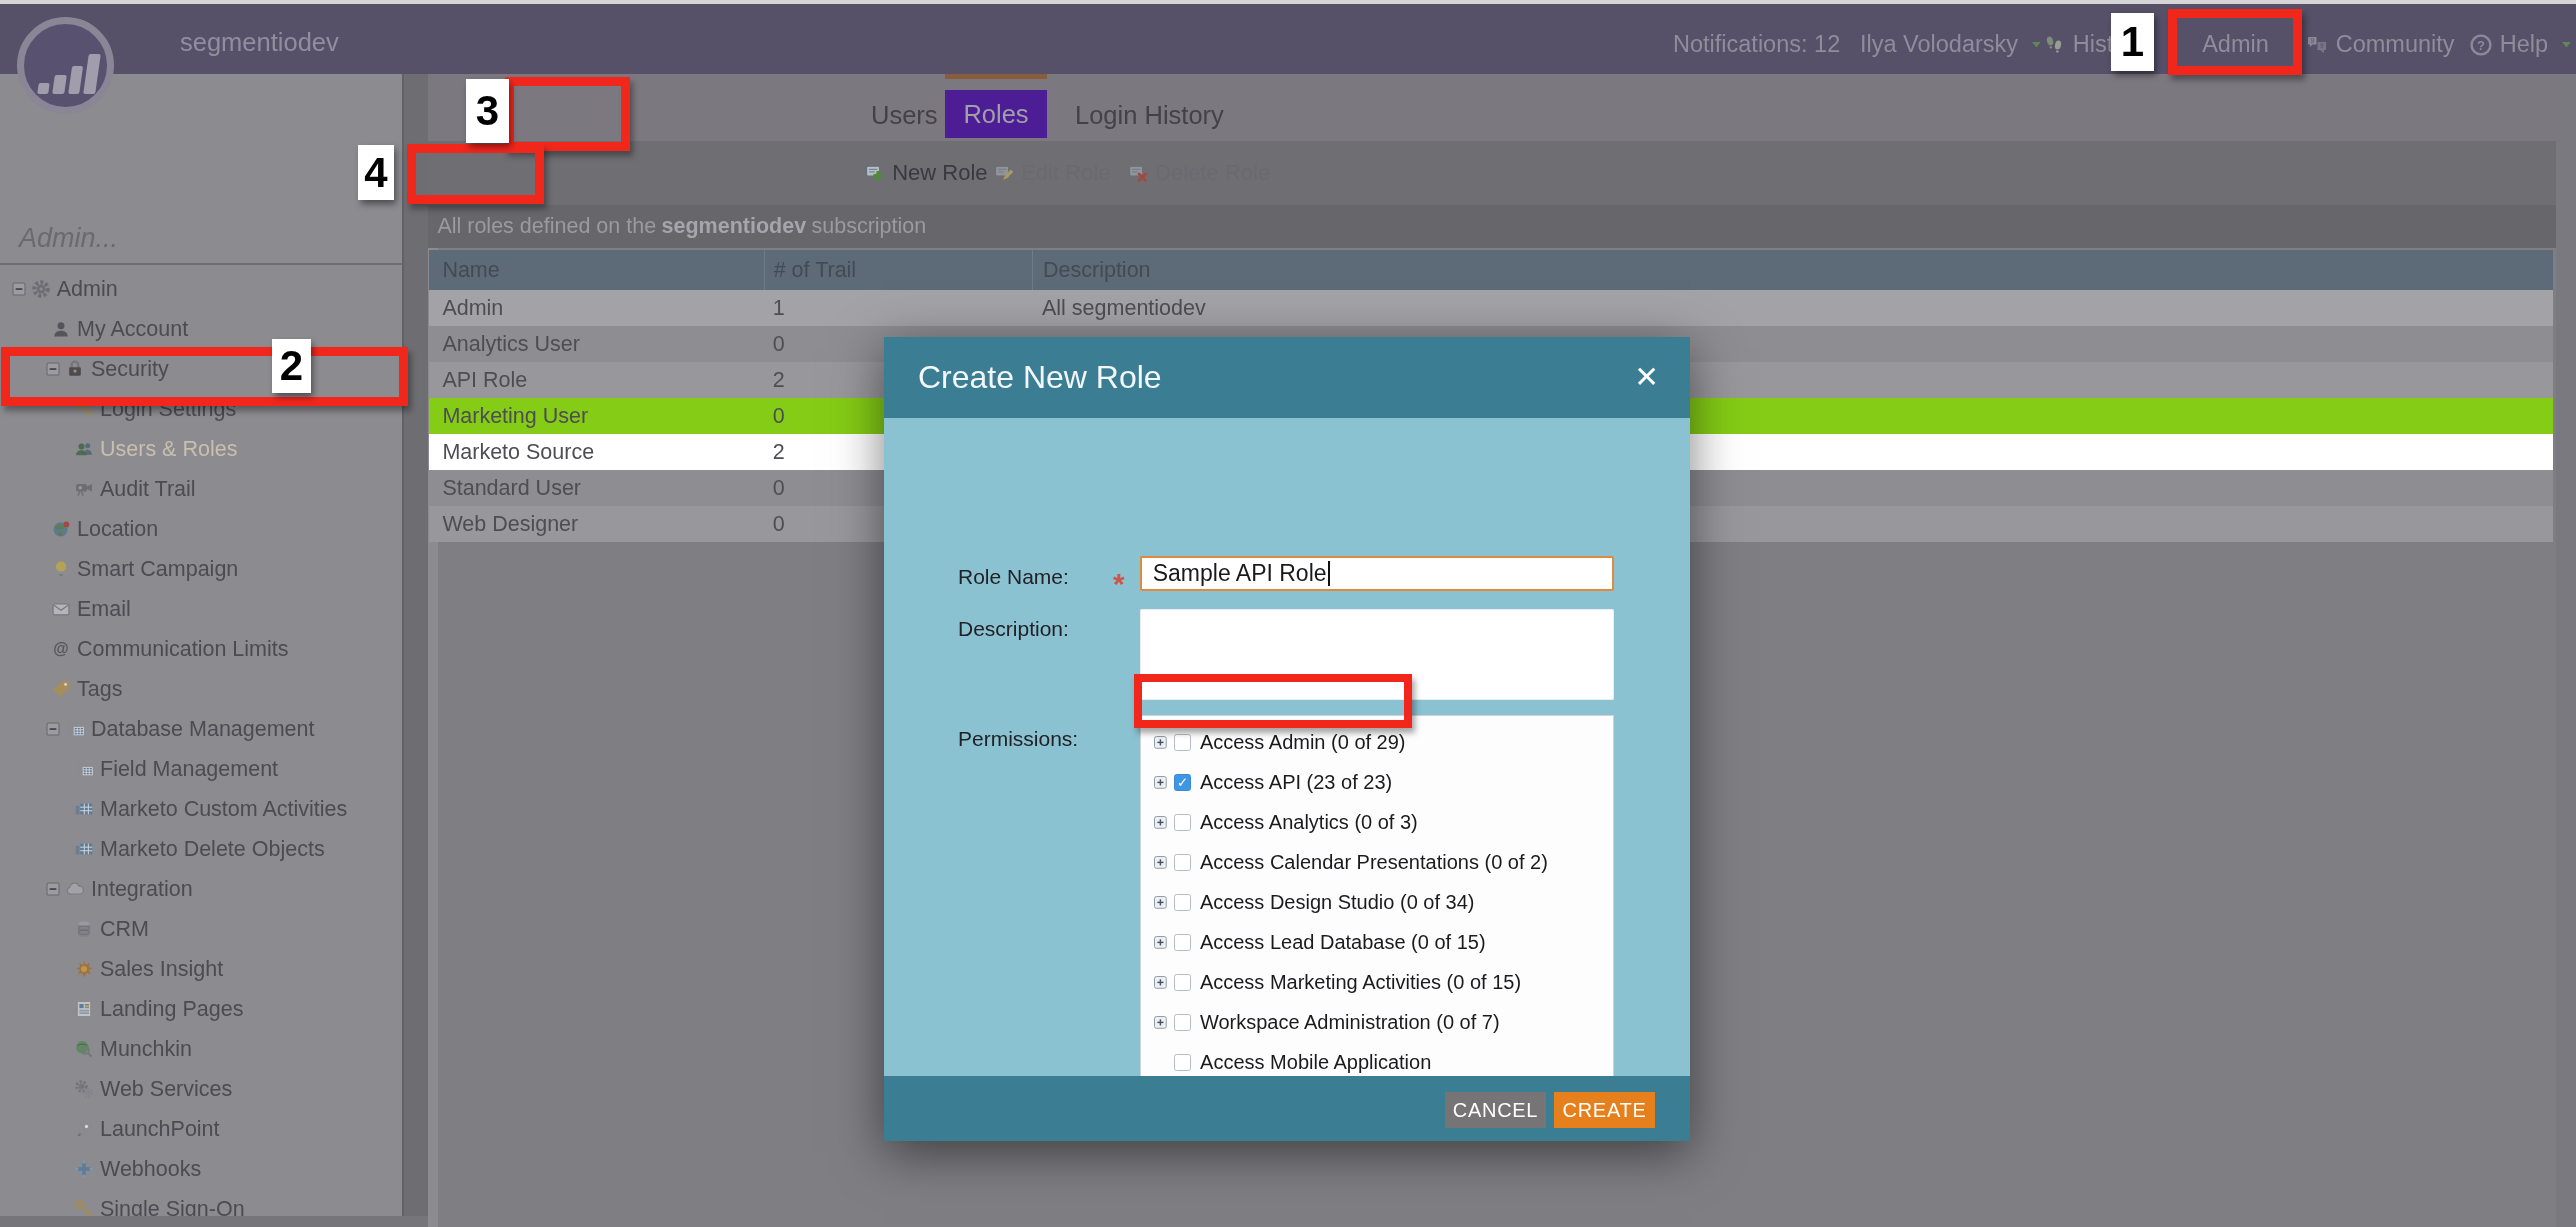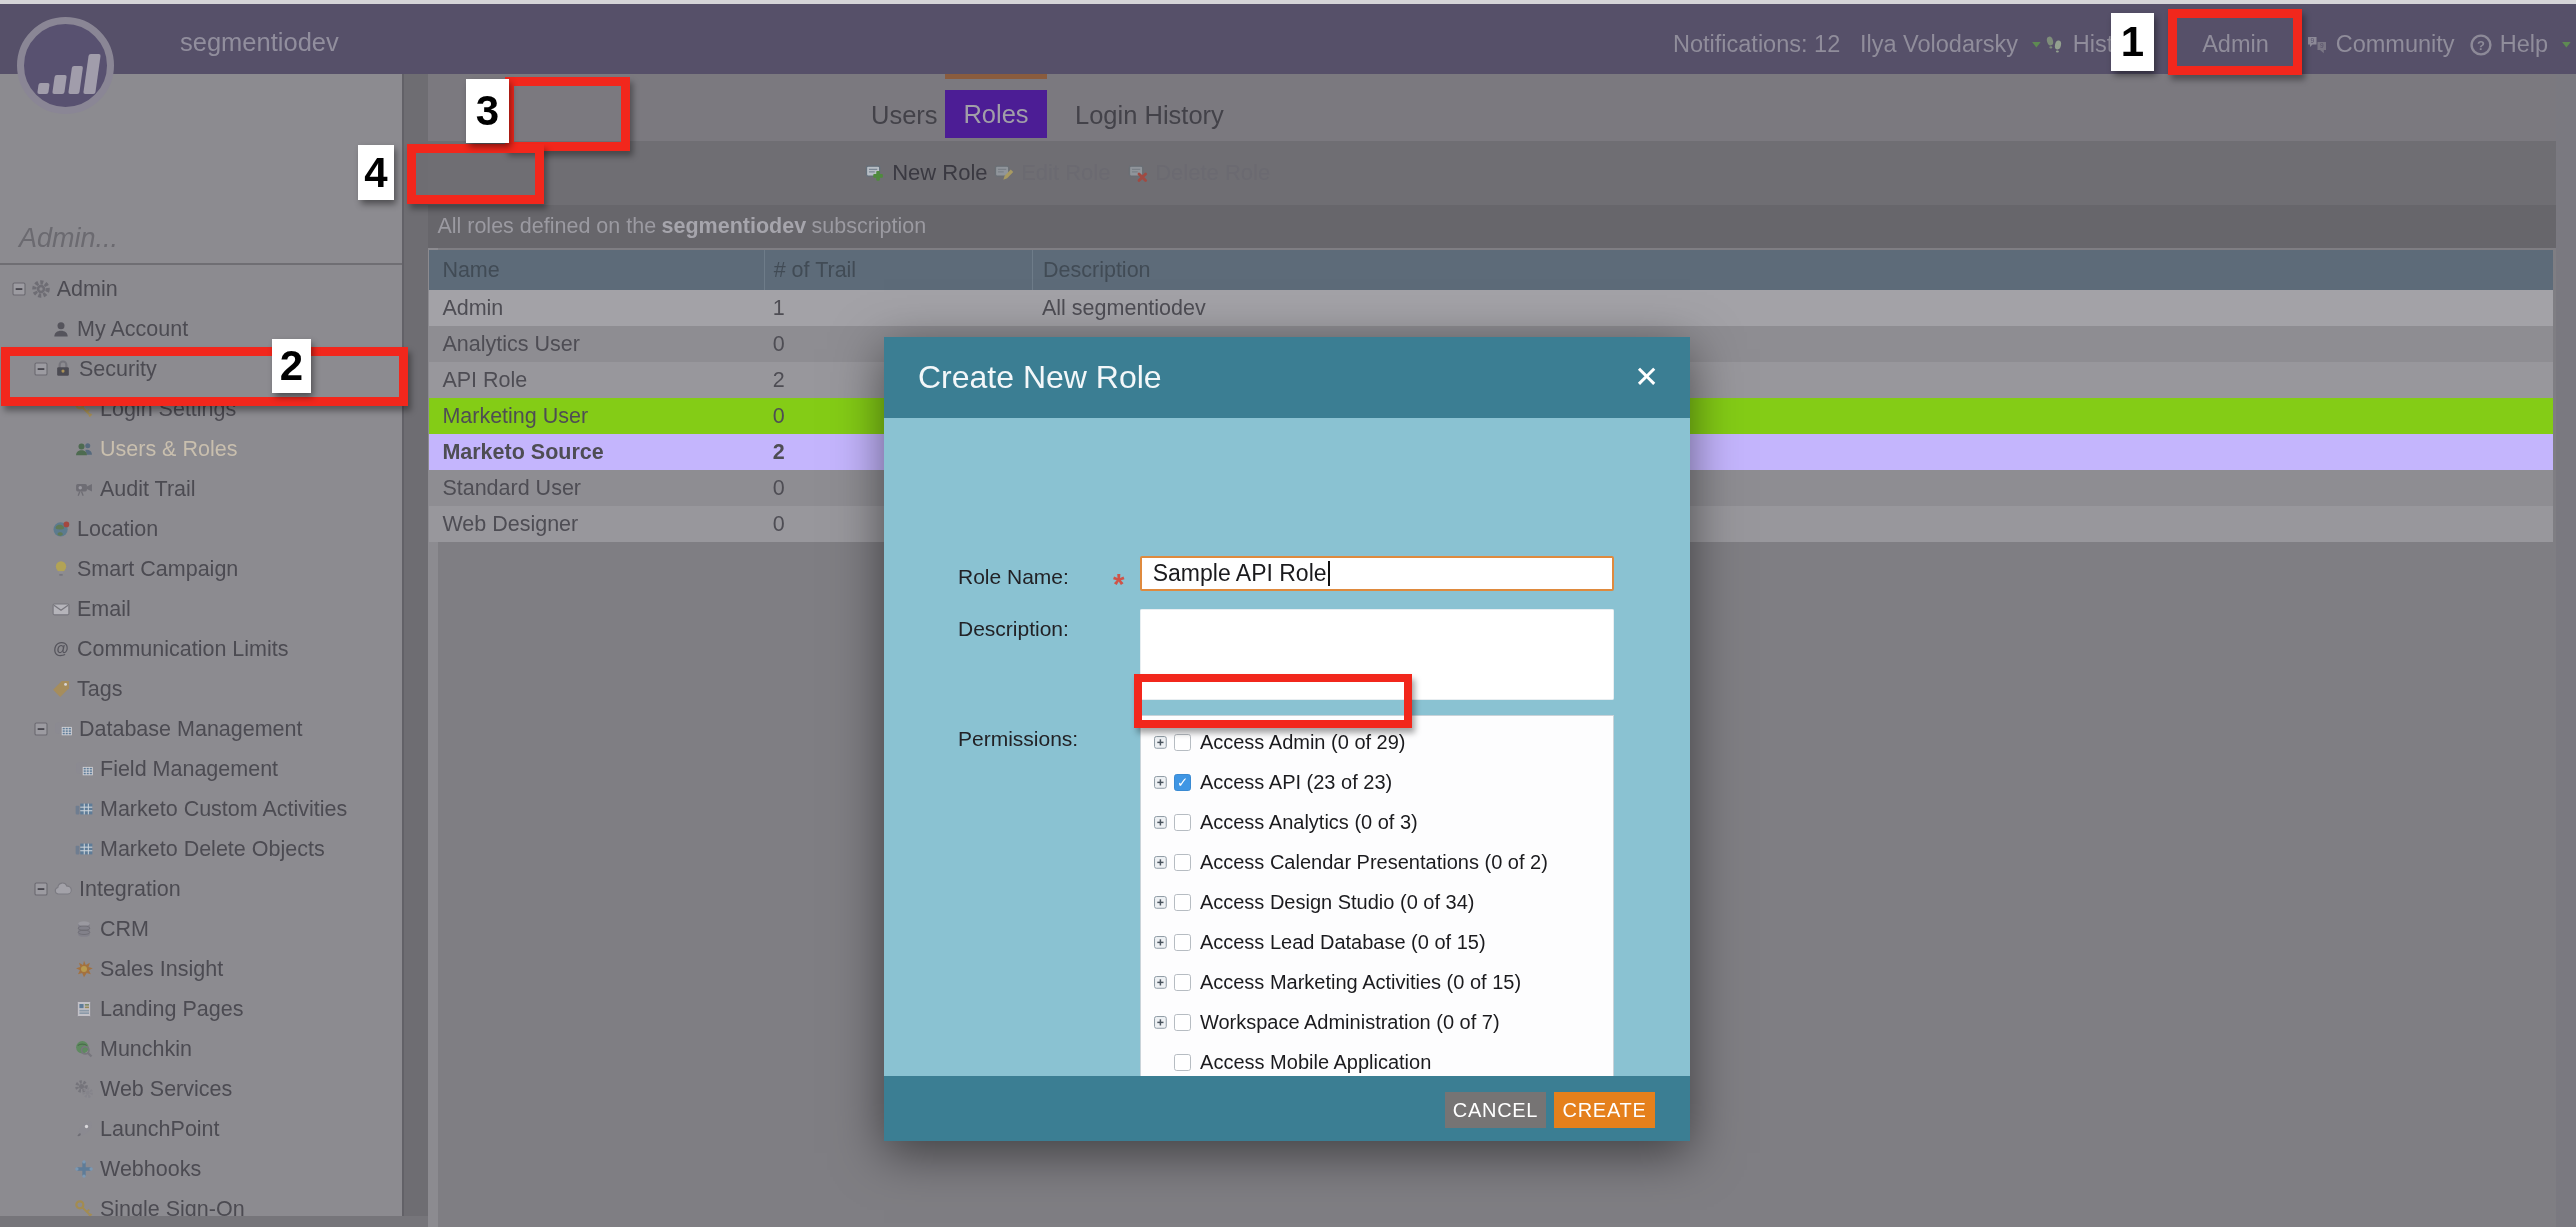--- a/index.html
+++ b/index.html
@@ -20,21 +20,21 @@
   .bars{position:absolute;left:16px;bottom:13.4px;display:flex;align-items:flex-end;gap:4px;transform:skewX(-8deg);}
   .bars i{display:block;width:11.4px;background:#a19dab;border-radius:2px;}
 
   
   .sidebar{position:absolute;left:0;top:74px;width:438px;height:1154px;background:#8c8b90;}
   .side-search{position:absolute;left:19px;top:149px;font-size:27px;font-style:italic;color:#6b6a70;width:362px;background:transparent;border:none;}
   .search-divider{position:absolute;left:0;top:189px;width:402px;height:2px;background:#6f6e73;}
   .tree{position:absolute;left:0;top:195px;width:402px;}
   .tree-row{height:40px;display:flex;align-items:center;font-size:21.5px;color:#4c4b52;white-space:nowrap;}
   .tree-row.lvl0{padding-left:10.7px;}
-  .tree-row.lvl1{padding-left:33px;}
+  .tree-row.lvl1{padding-left:45px;}
   .tree-row.lvl1.notog{padding-left:51px;}
   .tree-row.lvl2{padding-left:74px;}
   .toggle{width:16px;height:16px;margin-right:4px;flex:0 0 auto;}
   .ticon{width:20px;height:20px;margin-right:6px;flex:0 0 auto;}
   .tree-row.sel{position:relative;}
   .sel-bar{position:absolute;left:13.4px;right:8px;top:1.3px;bottom:1.3px;background:#976a43;border-radius:2px;z-index:0;}
   .tree-row.sel > *{position:relative;z-index:1;}
   .tree-row.sel .tlabel{color:#c9bfae;}
   .side-divider{position:absolute;left:402px;top:74px;width:25.5px;height:1154px;background:#6e6d72;border-left:2px solid #626167;}
   .side-bottom{position:absolute;left:0;top:1216px;width:428px;height:12px;background:#76757a;}
@@ -527,21 +527,21 @@
         <div class="trow" style="background: rgb(152, 151, 156);">
           <span class="td1">API Role</span>
           <span class="td2">2</span>
           <span class="td3"></span>
         </div>
         <div class="trow" style="background: #84cc16;">
           <span class="td1">Marketing User</span>
           <span class="td2">0</span>
           <span class="td3"></span>
         </div>
-        <div class="trow" style="background: #c4b5fd; font-weight: bold;">
+        <div class="trow" style="background: #ffffff;">
           <span class="td1">Marketo Source</span>
           <span class="td2">2</span>
           <span class="td3"></span>
         </div>
         <div class="trow" style="background: rgb(142, 141, 146);">
           <span class="td1">Standard User</span>
           <span class="td2">0</span>
           <span class="td3"></span>
         </div>
         <div class="trow" style="background: rgb(152, 151, 156);">

